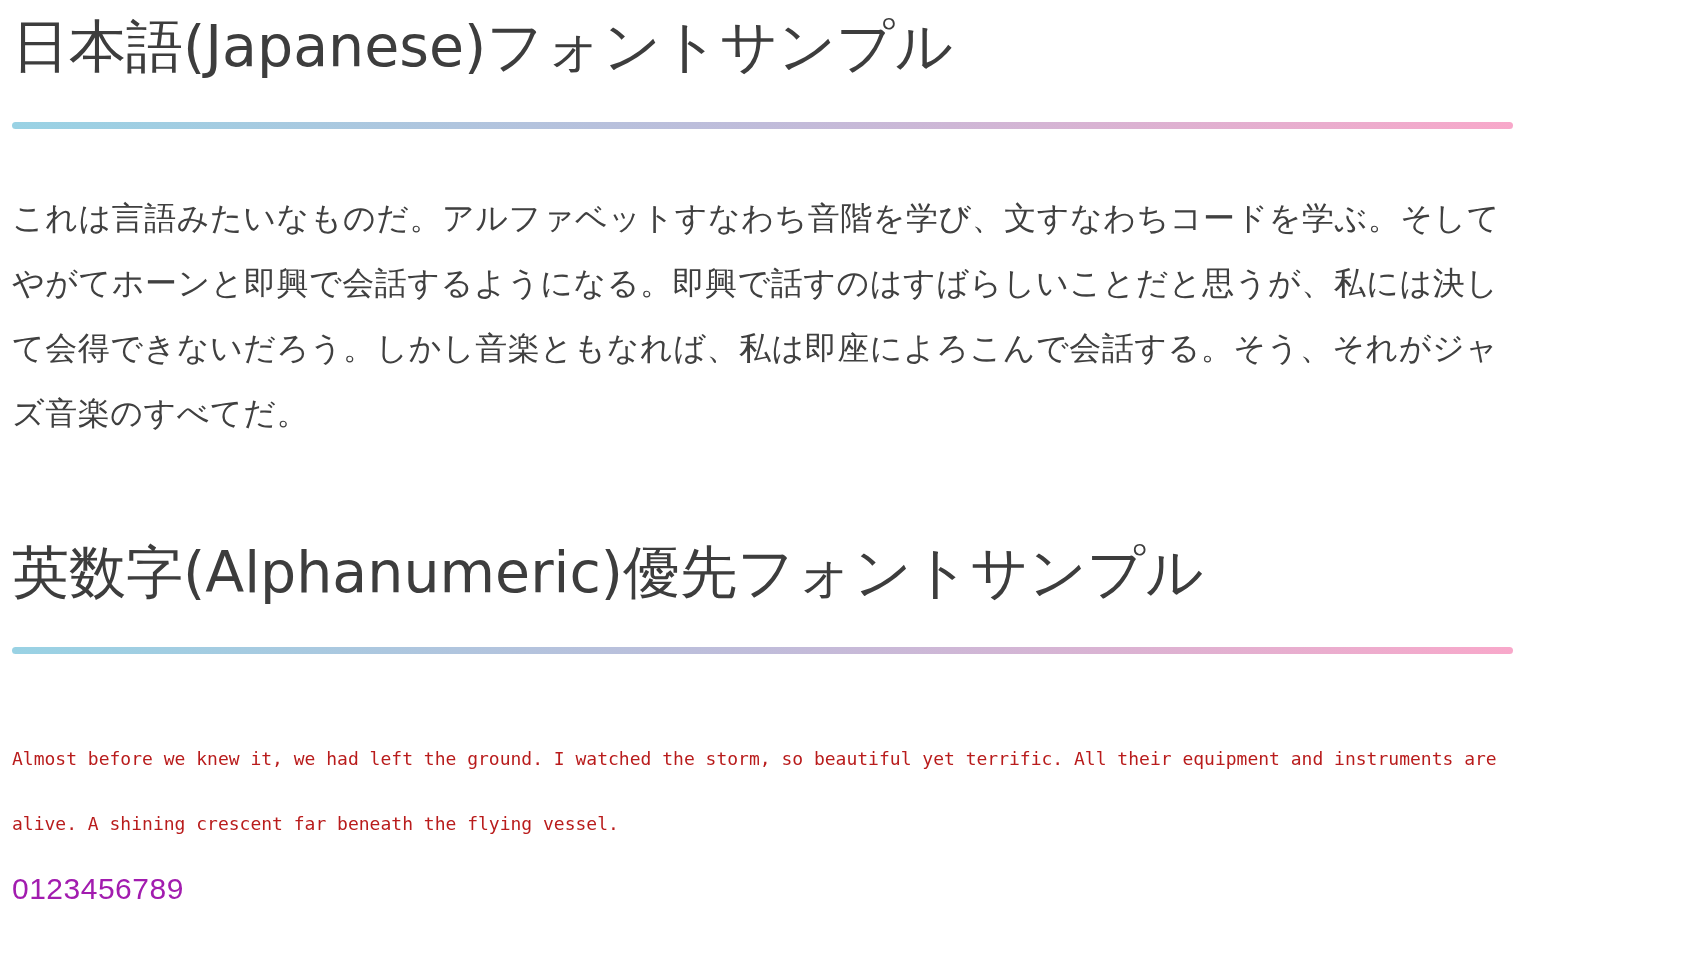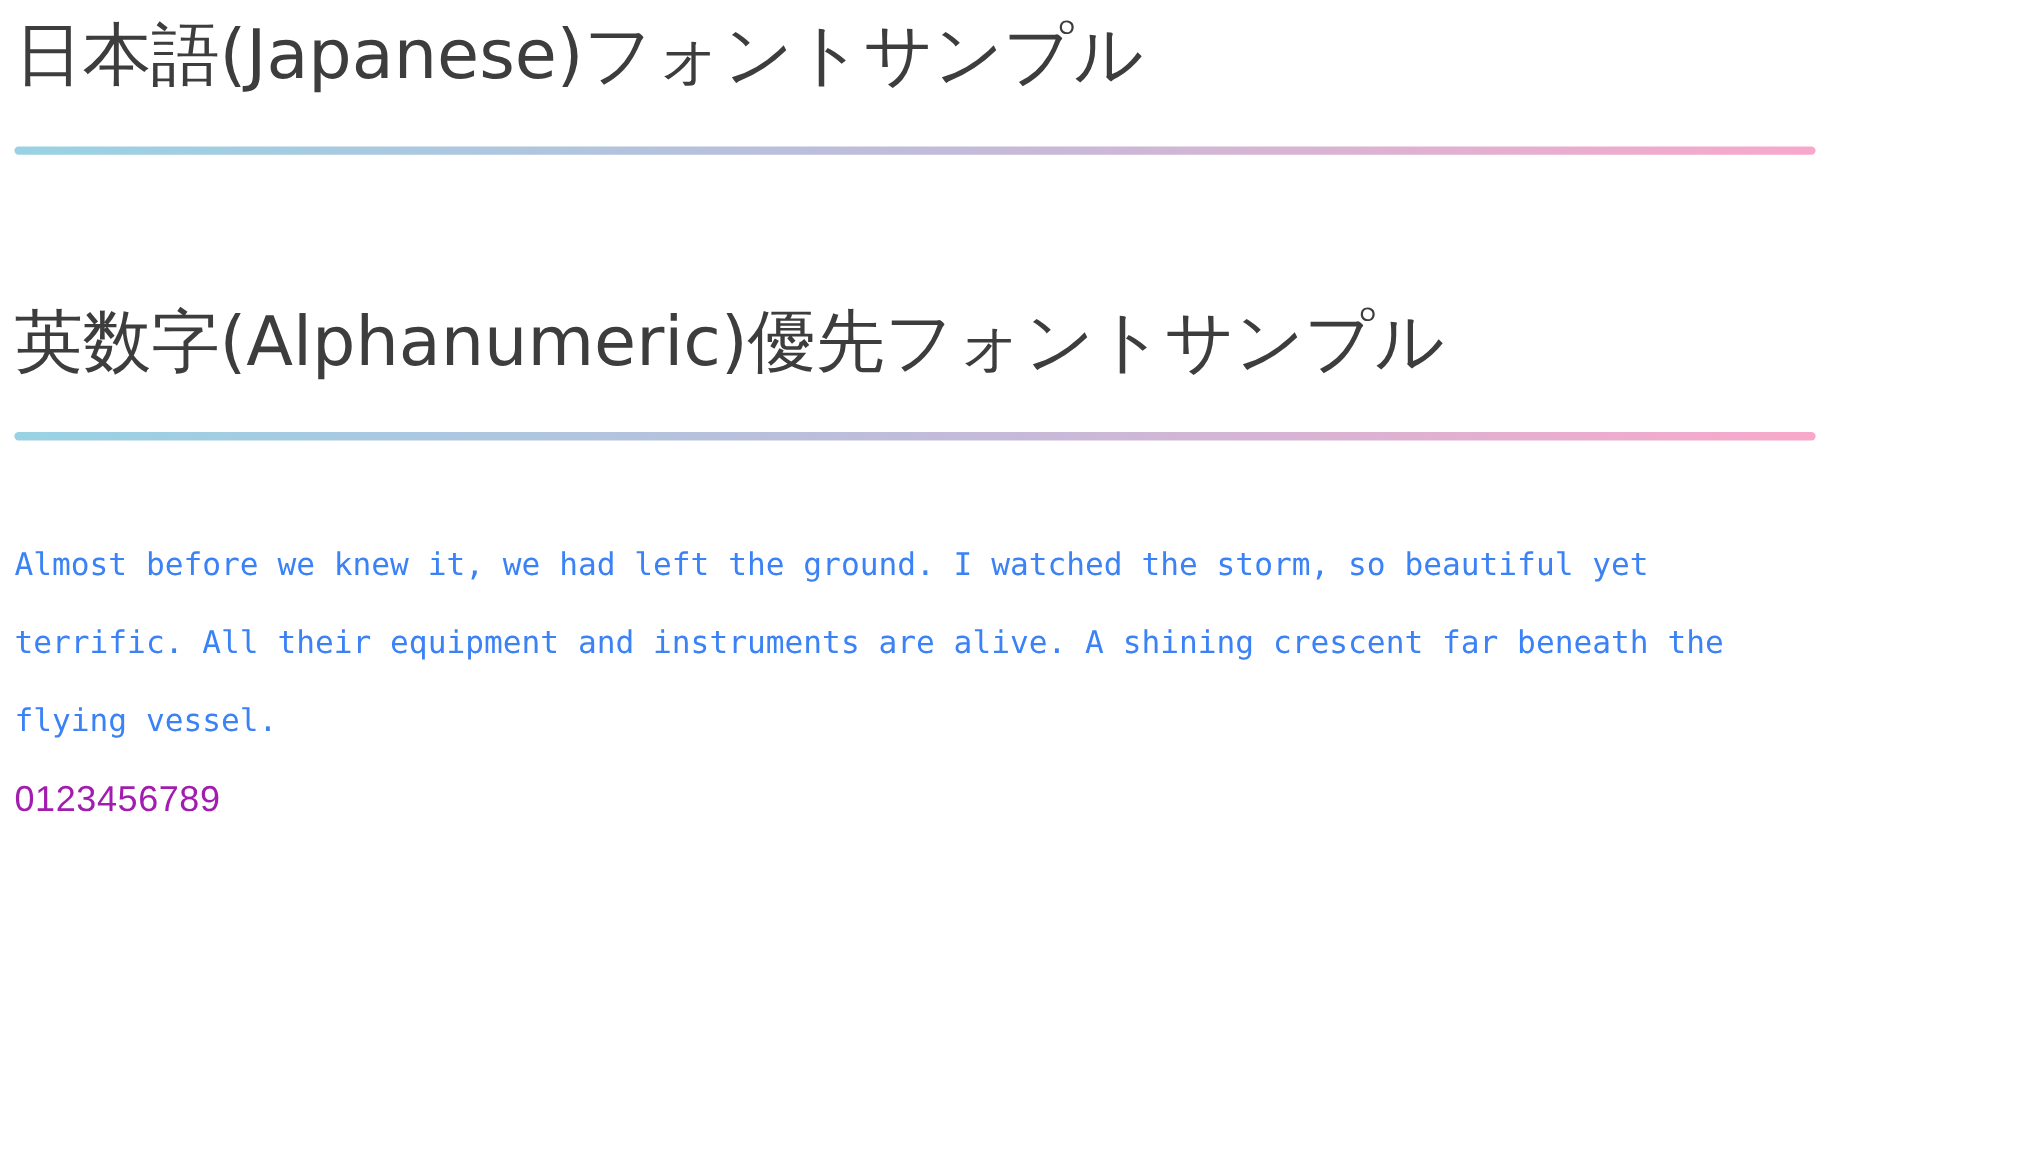--- a/index.html
+++ b/index.html
@@ -36,50 +36,51 @@
     margin-top: 40px;
   }
   .jp-body {
     margin: 57px 0 0;
     font-size: 32px;
     line-height: 65px;
     color: #404040;
     letter-spacing: 0.5px;
   }
   .section-alnum .heading {
-    margin-top: 120px;
+    margin-top: 90px;
   }
   .section-alnum .divider {
     margin-top: 39px;
   }
   .en-body {
     margin: 72px 0 0;
     max-width: 1660px;
     font-family: "DejaVu Sans Mono", "Liberation Mono", monospace;
-    font-size: 26px;
+    font-size: 18px;
     line-height: 65px;
-    color: #3b82f6;
+    color: #b91c1c;
     letter-spacing: 0;
   }
   .digits {
     font-family: "Liberation Sans", "DejaVu Sans", sans-serif;
     font-size: 30px;
     line-height: 65px;
     color: #a21caf;
     letter-spacing: 0.5px;
   }
 </style>
 </head>
 <body>
 
 <main class="page">
 
   <section class="section-jp">
     <h2 class="heading">日本語(Japanese)フォントサンプル</h2>
     <div class="divider"></div>
+    <p class="jp-body">これは言語みたいなものだ。アルファベットすなわち音階を学び、文すなわちコードを学ぶ。そしてやがてホーンと即興で会話するようになる。即興で話すのはすばらしいことだと思うが、私には決して会得できないだろう。しかし音楽ともなれば、私は即座によろこんで会話する。そう、それがジャズ音楽のすべてだ。</p>
   </section>
 
   <section class="section-alnum">
     <h2 class="heading">英数字(Alphanumeric)優先フォントサンプル</h2>
     <div class="divider"></div>
     <p class="en-body">Almost before we knew it, we had left the ground. I watched the storm, so beautiful yet terrific. All their equipment and instruments are alive. A shining crescent far beneath the flying vessel.</p>
     <div class="digits">0123456789</div>
   </section>
 
 </main>

